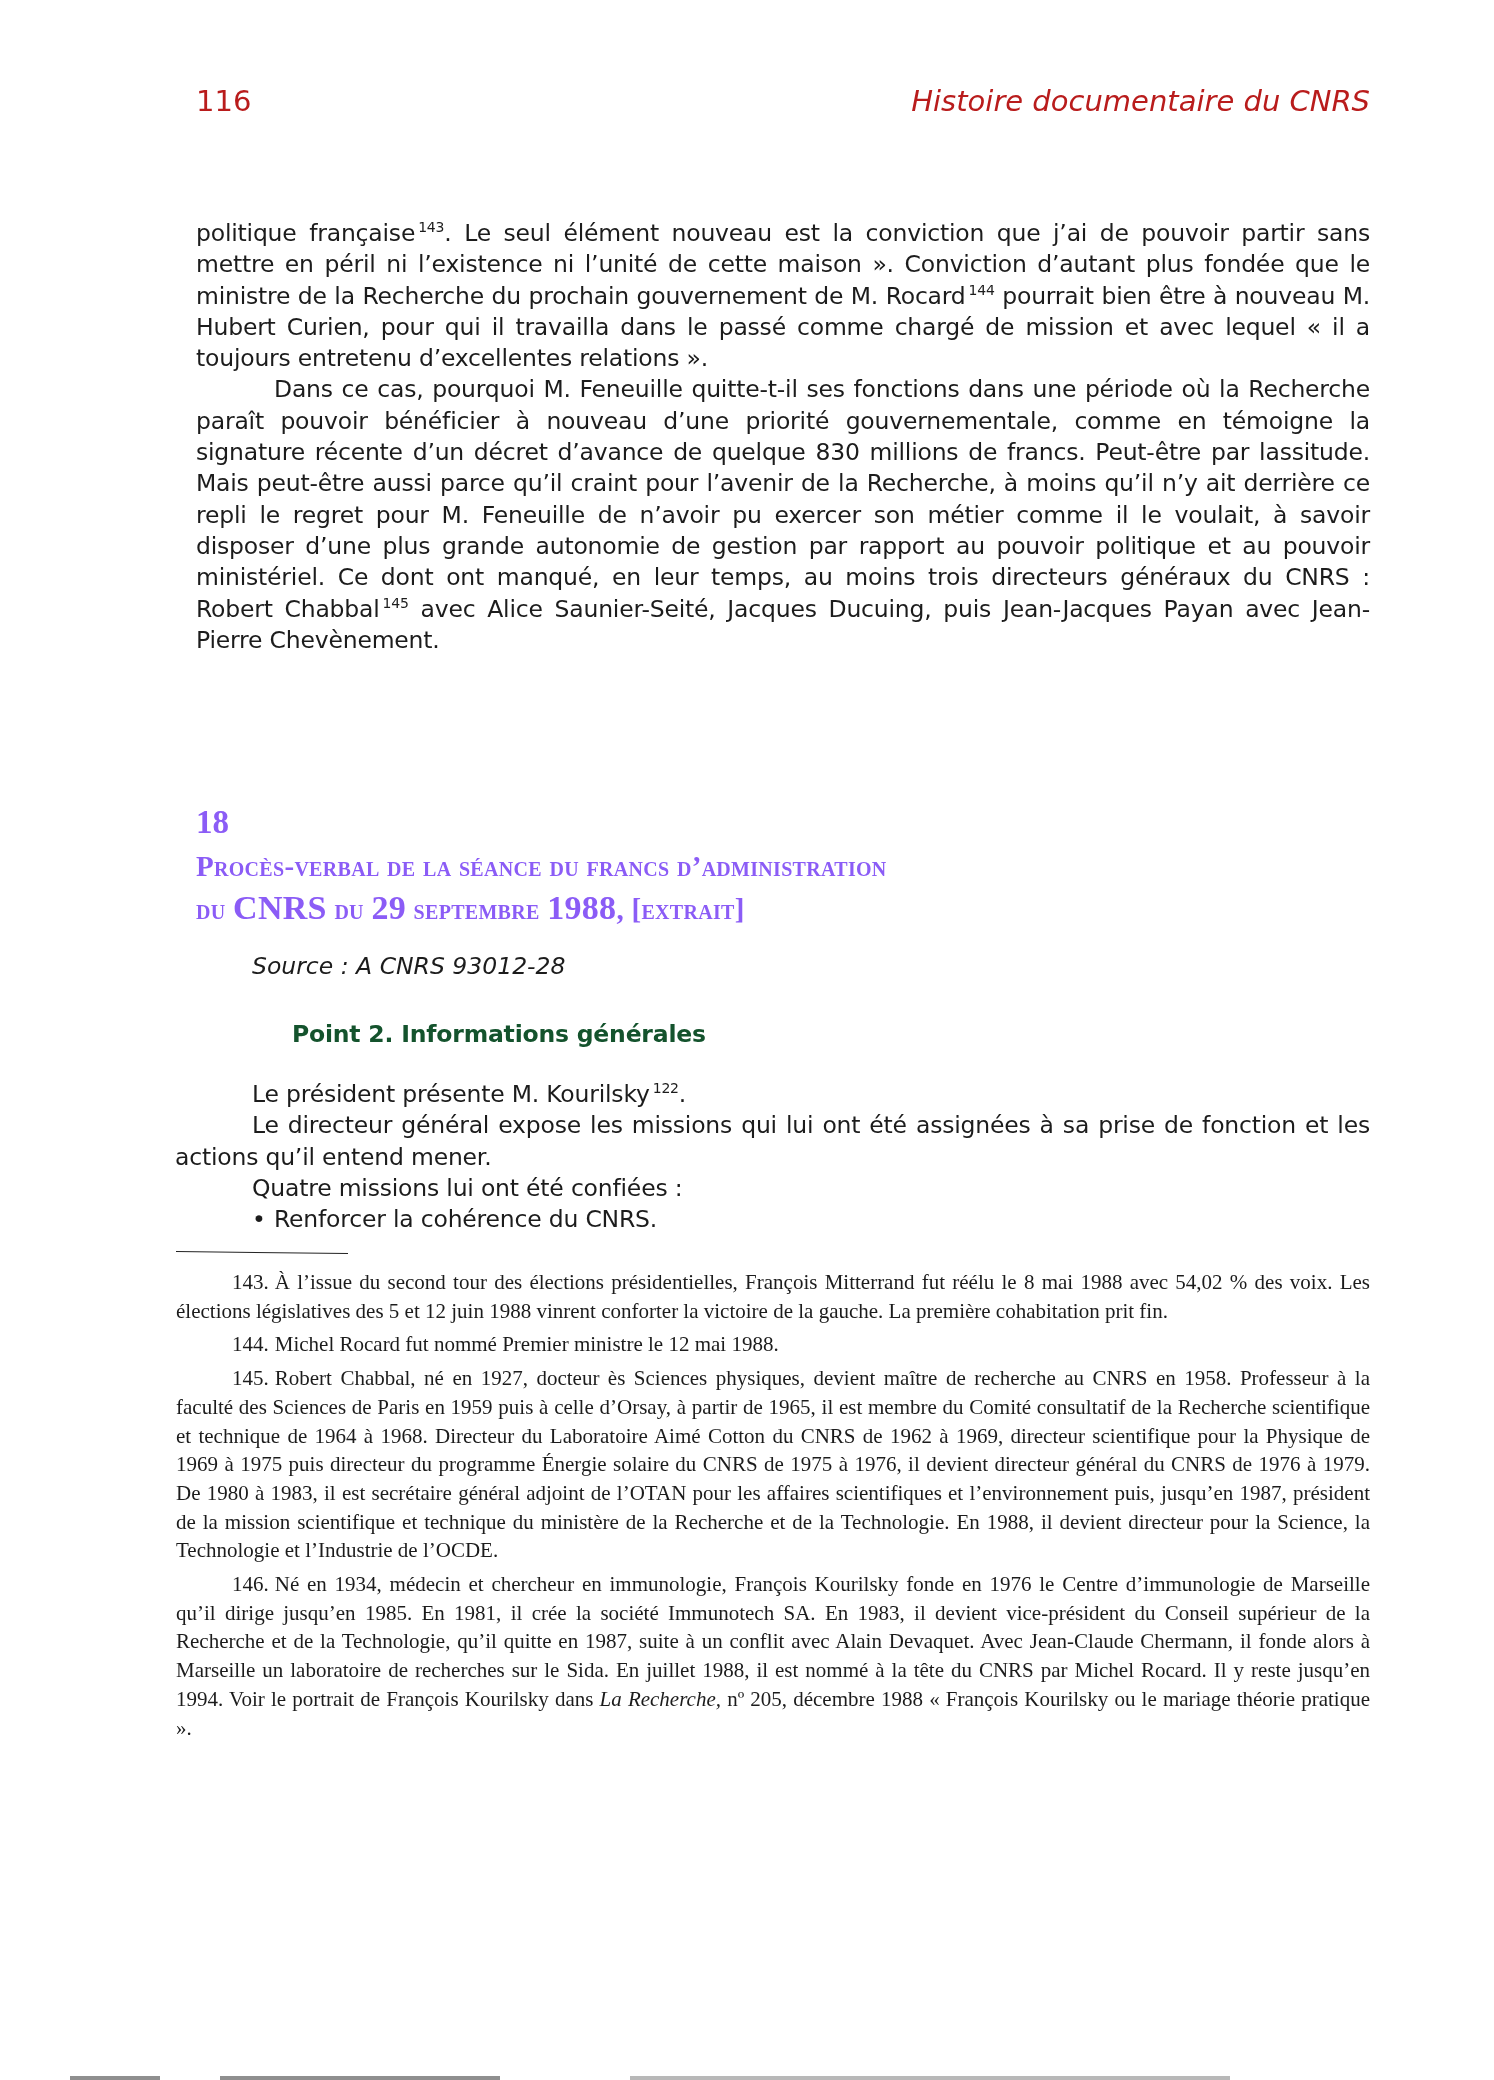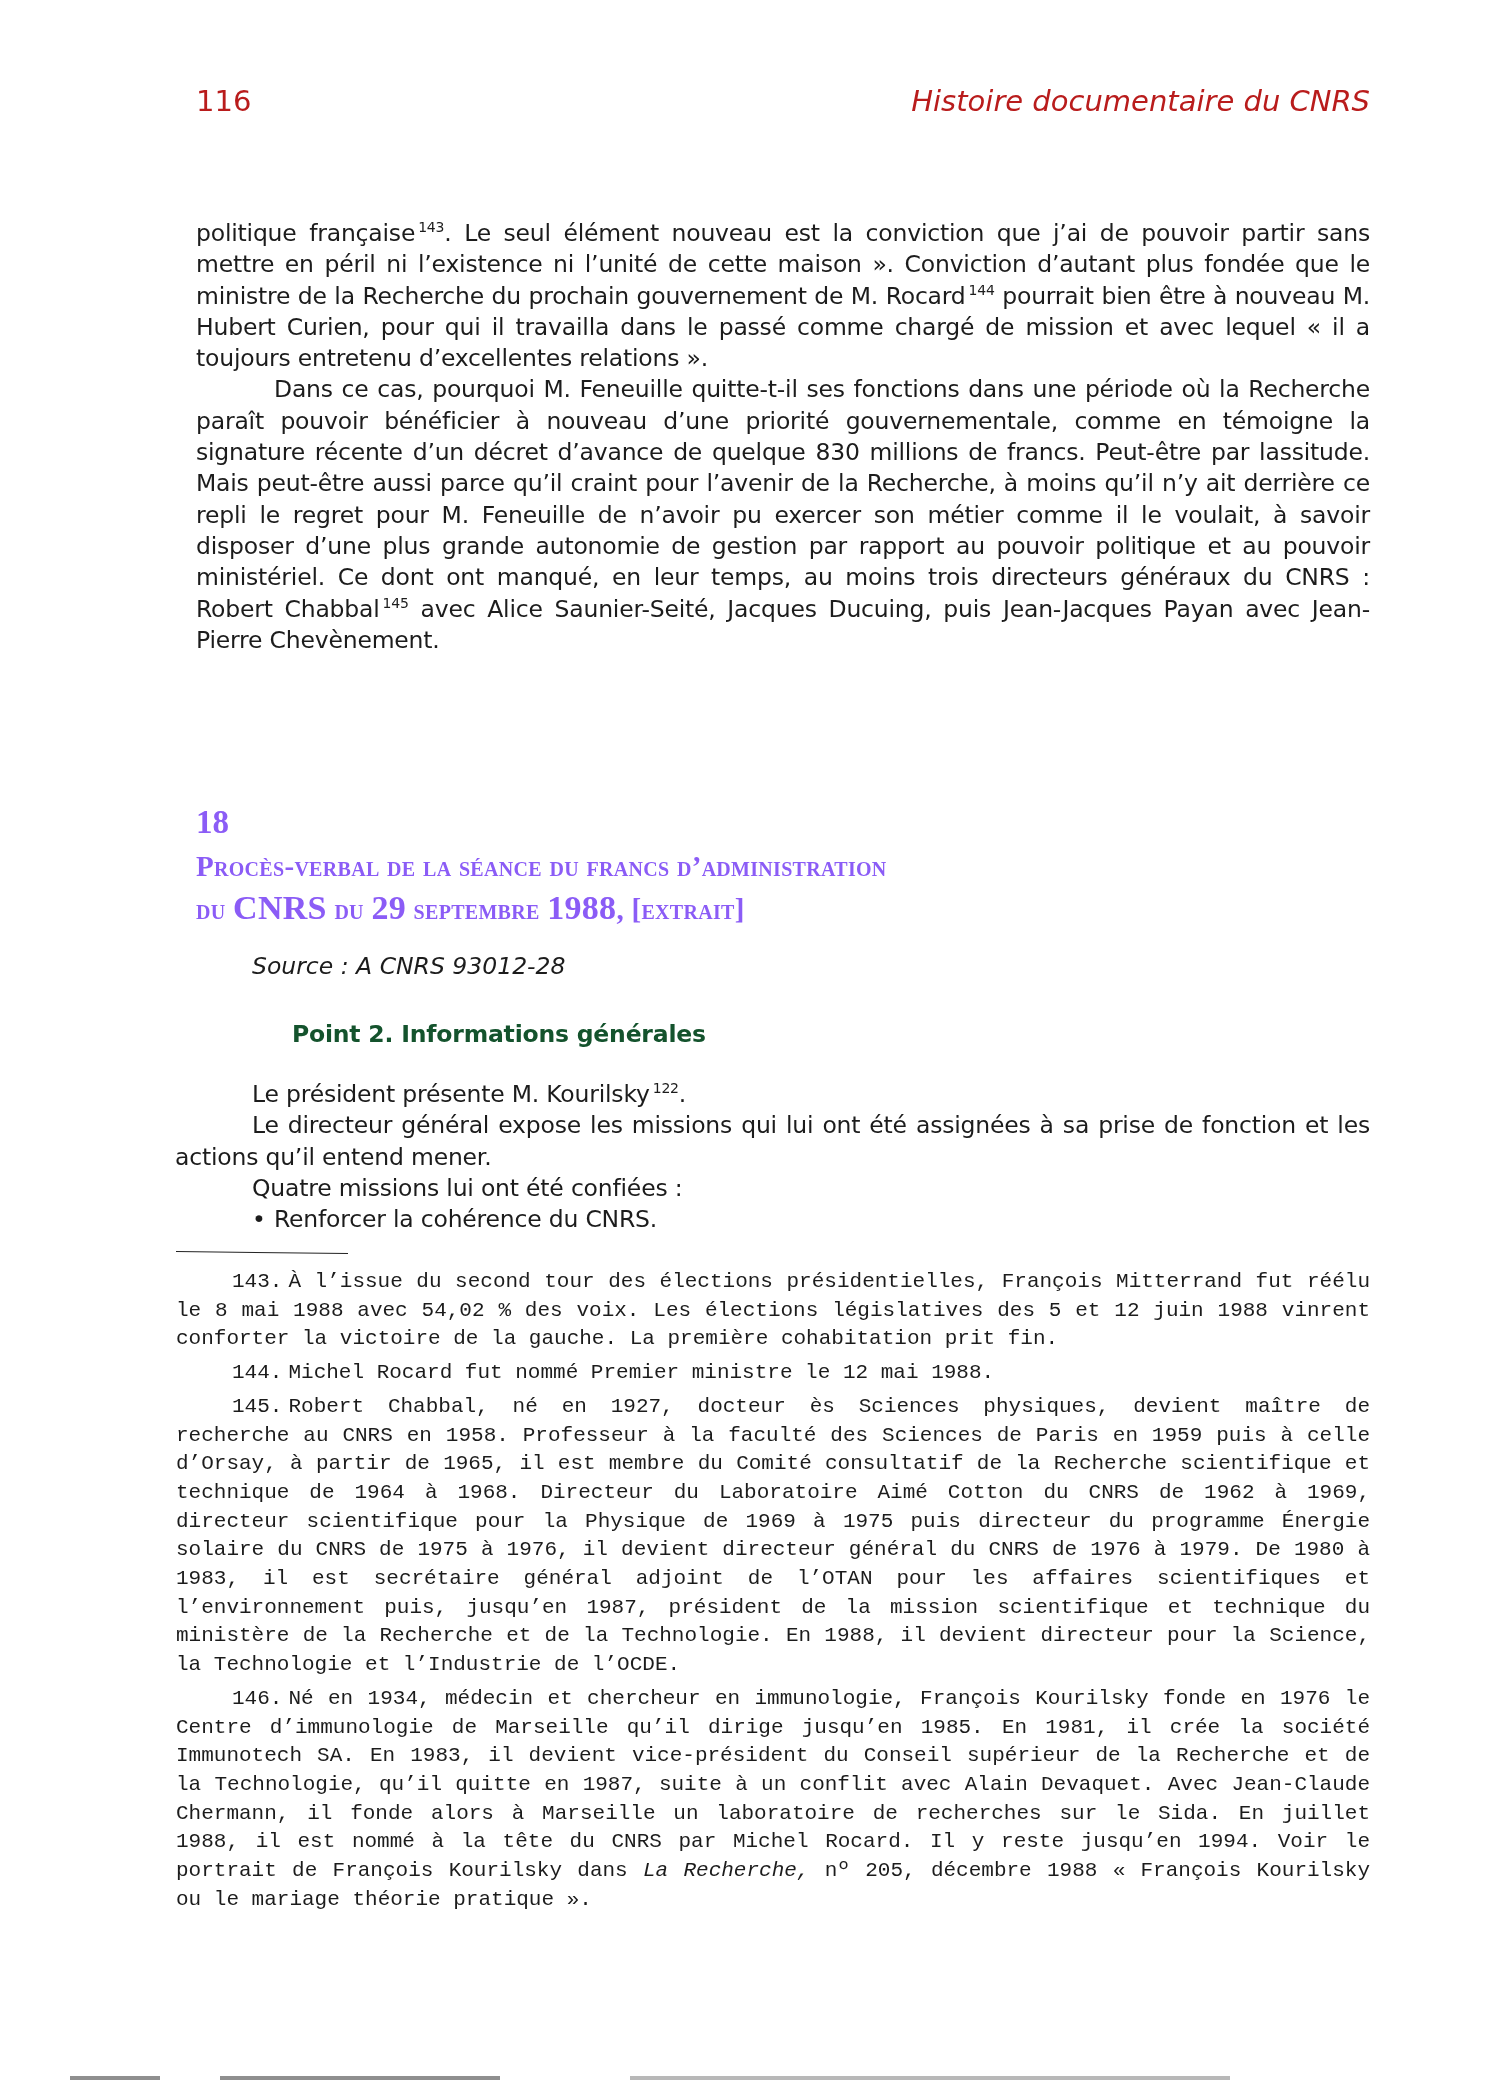--- a/index.html
+++ b/index.html
@@ -79,21 +79,21 @@
     .bullet-item .bullet { display: inline-block; width: 22px; }
 
     
     .footnote-rule {
       position: absolute; left: 176px; top: 1252px;
       width: 172px; height: 0; border-top: 1.5px solid #222;
       transform: rotate(0.6deg);
     }
     .footnotes {
       position: absolute; left: 176px; width: 1194px; top: 1268px;
-      font-family: Liberation Mono, monospace;
+      font-family: Liberation Serif, serif;
       font-size: 21px; line-height: 28.7px;
       text-align: justify; color: #1c1c1c;
     }
     .footnotes p { margin: 0 0 5px 0; text-indent: 56px; }
     .footnotes .fn-num { margin-right: 6px; }
 
     
     .scan-edge {
       position: absolute; top: 2076px; height: 4px; background: #333; opacity: 0.55;
     }

